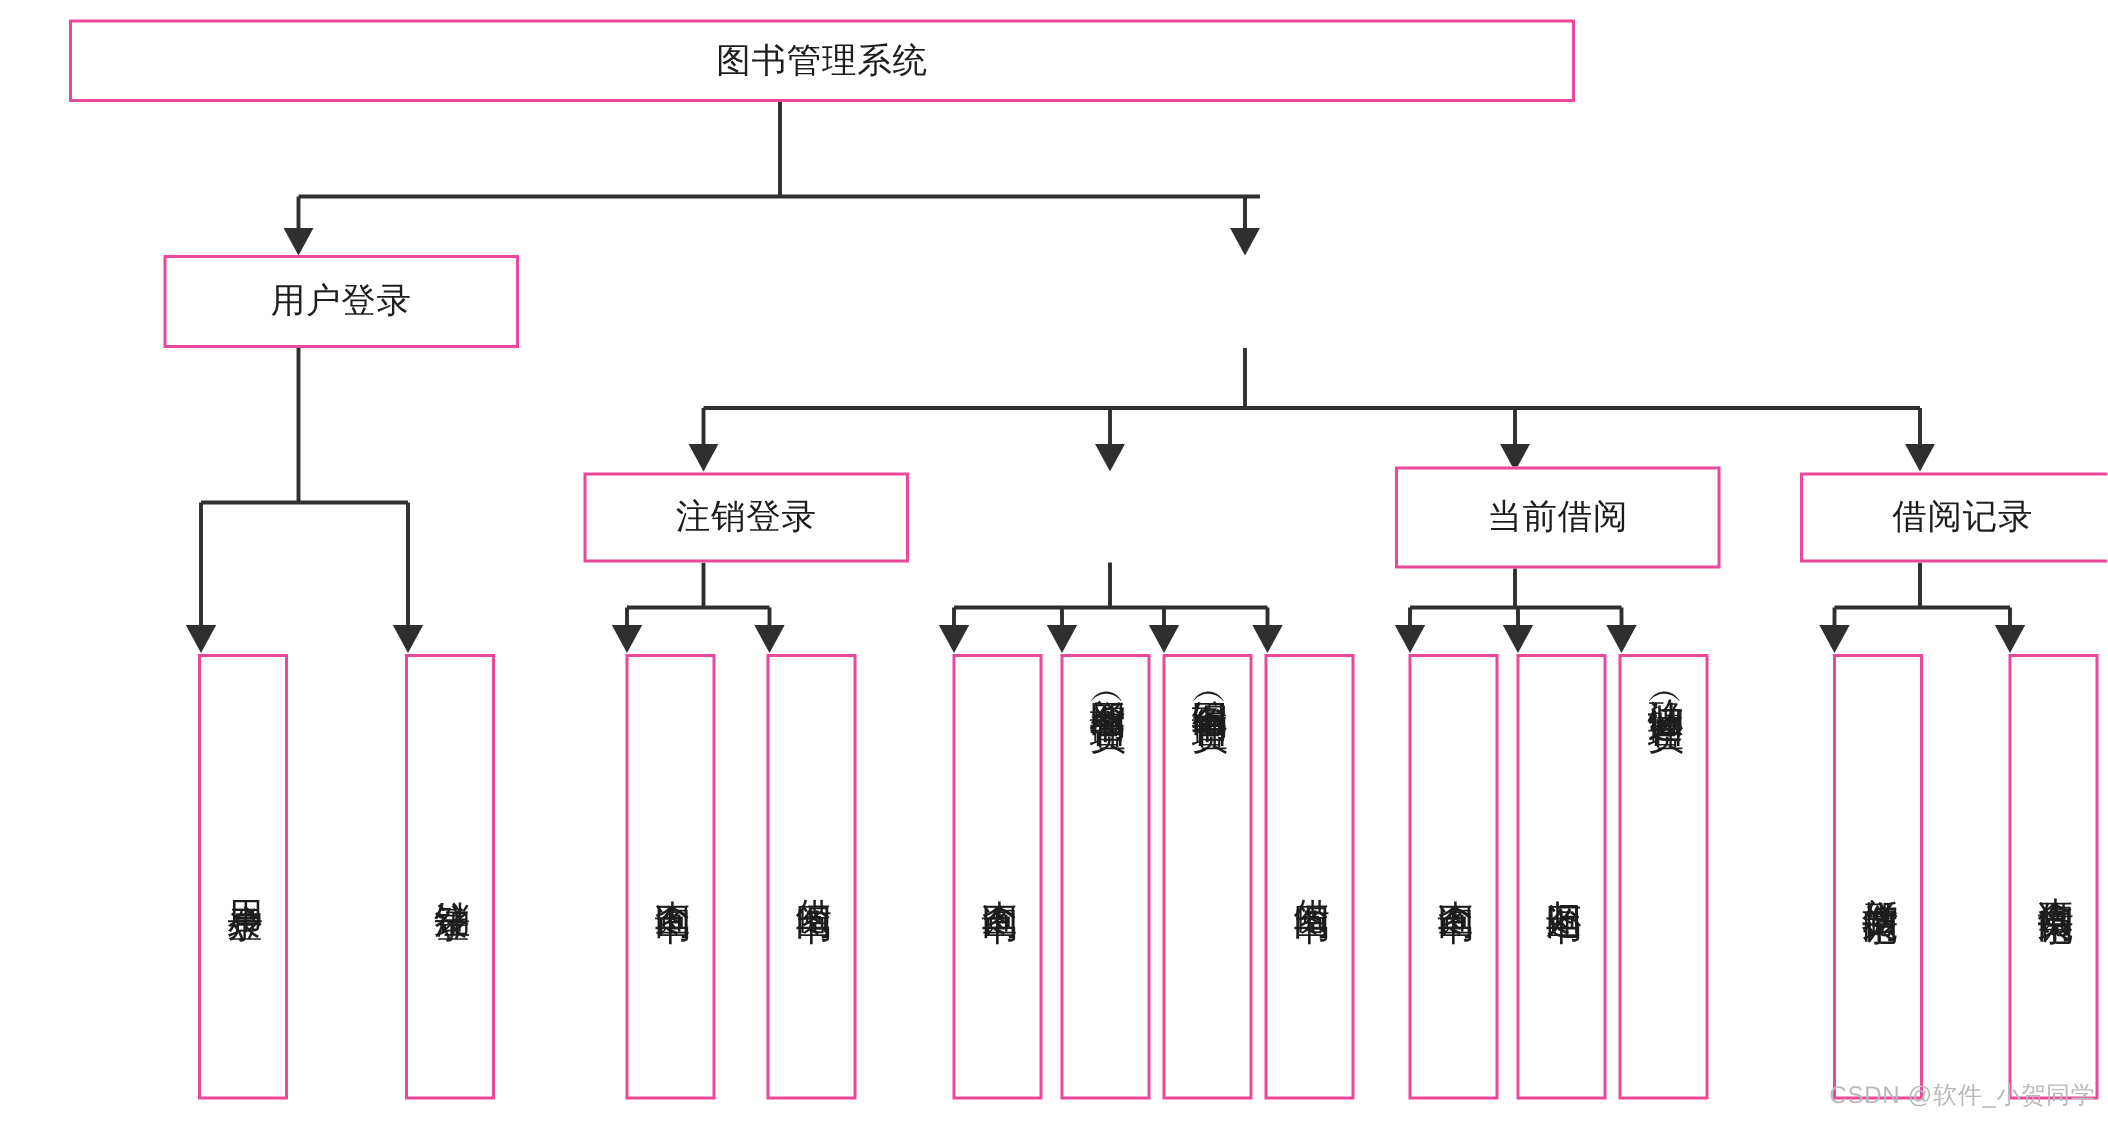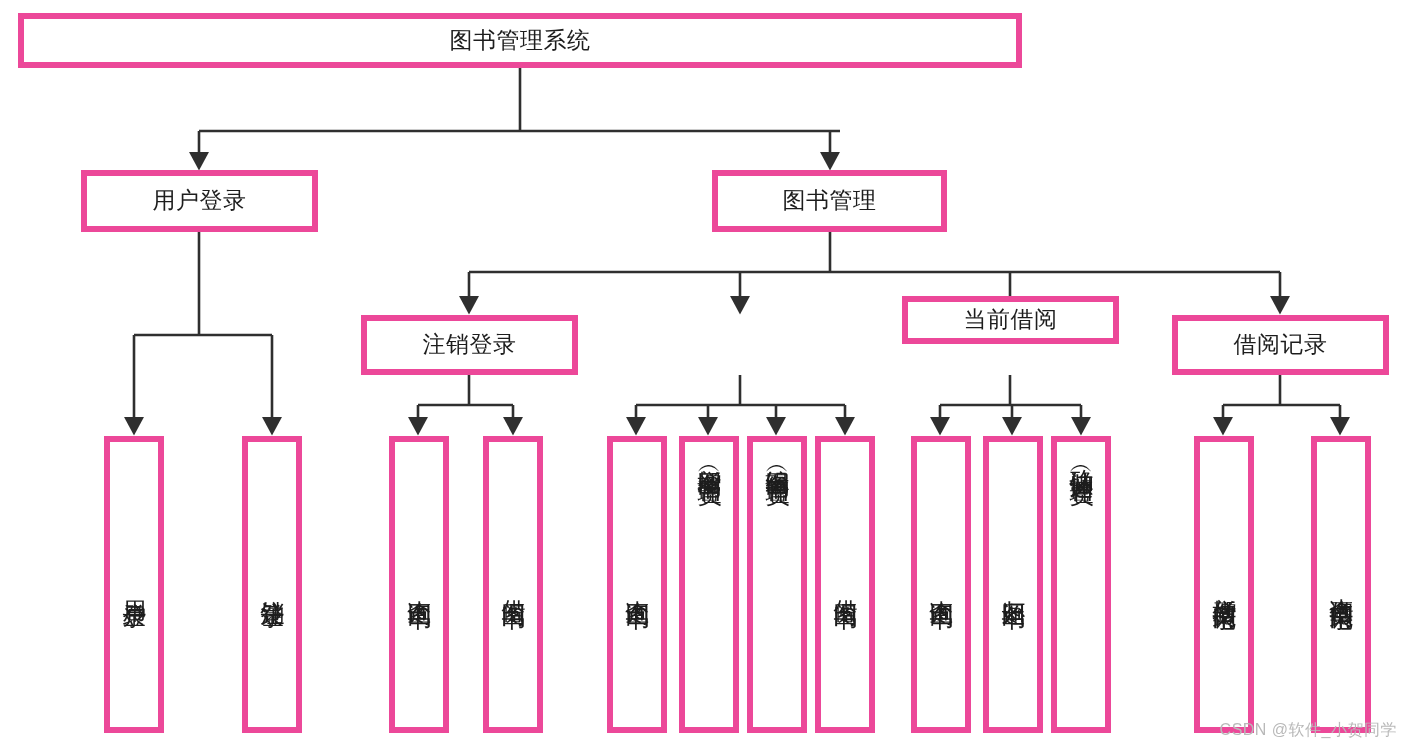--- a/index.html
+++ b/index.html
@@ -23,25 +23,26 @@
     left: 0;
     top: 0;
     width: 1405px;
     height: 747px;
     pointer-events: none;
   }
   .node {
     position: absolute;
     box-sizing: border-box;
     background: #ffffff;
-    border: 6px solid #ec4899;
+    border: 2px solid #ec4899;
     display: flex;
     align-items: center;
     justify-content: center;
     color: #1d1d1d;
+    margin-left: 28px;
   }
   .node-label {
     display: block;
     text-align: center;
     line-height: 1.28;
     white-space: pre-line;
   }
   .node.horizontal .node-label {
     font-size: 23px;
     letter-spacing: 0.5px;
@@ -135,30 +136,27 @@
   </svg>
 
   <div class="node root horizontal" style="left:18px; top:13px; width:1004px; height:55px;">
     <span class="node-label">图书管理系统</span>
   </div>
 
   <div class="node horizontal" style="left:81px; top:170px; width:237px; height:62px;">
     <span class="node-label">用户登录</span>
   </div>
 
-  <div class="node horizontal" style="left:712px; top:170px; width:235px; height:62px;">
-    <span class="node-label">图书管理</span>
-  </div>
 
   <div class="node horizontal" style="left:361px; top:315px; width:217px; height:60px;">
     <span class="node-label">注销登录</span>
   </div>
 
 
-  <div class="node horizontal" style="left:902px; top:296px; width:217px; height:48px;">
+  <div class="node horizontal" style="left:902px; top:311px; width:217px; height:68px;">
     <span class="node-label">当前借阅</span>
   </div>
 
   <div class="node horizontal" style="left:1172px; top:315px; width:217px; height:60px;">
     <span class="node-label">借阅记录</span>
   </div>
 
   <div class="node vertical center-v" style="left:104px; top:436px; width:60px; height:297px;">
     <span class="node-label">用户登录</span>
   </div>

